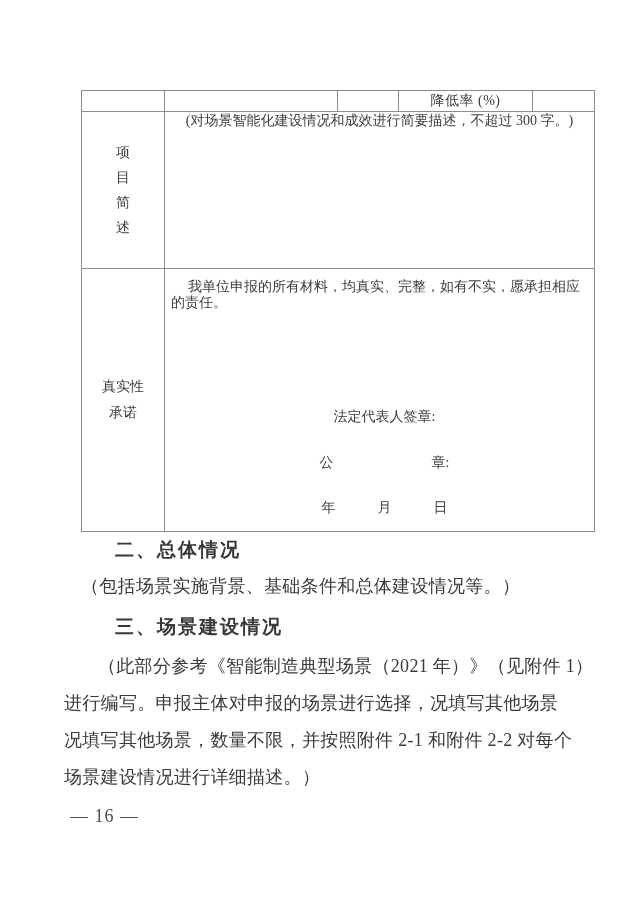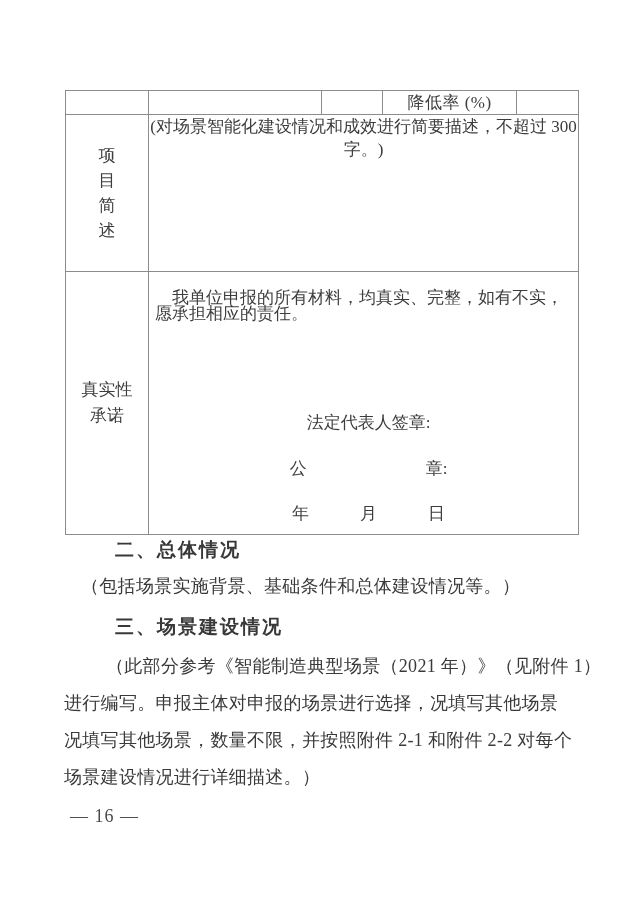--- a/index.html
+++ b/index.html
@@ -9,26 +9,26 @@
     height: 900px;
     background: #ffffff;
     overflow: hidden;
     font-family: "Liberation Serif", "DejaVu Serif", serif;
     color: #3f3f3f;
   }
 
   
   table.form {
     position: absolute;
-    left: 65px;
+    left: 81px;
     top: 90px;
     width: 513px;
     border-collapse: collapse;
     table-layout: fixed;
-    font-size: 17px;
+    font-size: 14px;
     color: #3d3d3d;
   }
   table.form td {
     border: 1px solid #8c8c8c;
     padding: 0;
     overflow: hidden;
   }
   tr.r1 td { height: 20px; }
   td.metric-cell { text-align: center; vertical-align: middle; letter-spacing: 0.5px; }
 
@@ -48,21 +48,20 @@
     padding: 7px 8px 0 4px;
     text-align: center;
   }
 
   td.commit-cell { position: relative; vertical-align: top; }
   .commit-statement {
     position: absolute;
     top: 10px; left: 6px; right: 8px;
     text-indent: 17px;
     line-height: 16px;
-    margin-top: 8px;
   }
   .sig-line {
     position: absolute;
     left: 10px; right: 0;
     text-align: center;
     white-space: pre;
   }
   .sig-1 { top: 139px; }
   .sig-2 { top: 185px; }
   .sig-3 { top: 230px; }
@@ -77,21 +76,21 @@
     color: #383838;
   }
   .body-text {
     font-size: 18px;
     letter-spacing: 0.3px;
     color: #3a3a3a;
   }
   .h2 { left: 115px; top: 537px; }
   .note2 { left: 81px; top: 574px; }
   .h3 { left: 115px; top: 614px; }
-  .p3-l1 { left: 98px;  top: 654px; margin-left: 8px; }
+  .p3-l1 { left: 98px;  top: 654px; }
   .p3-l2 { left: 64px;  top: 691px; }
   .p3-l3 { left: 64px;  top: 728px; text-align: right; }
   .p3-l4 { left: 64px;  top: 765px; }
 
   .page-number {
     position: absolute;
     left: 70px;
     top: 806px;
     font-size: 18px;
     letter-spacing: 1px;

